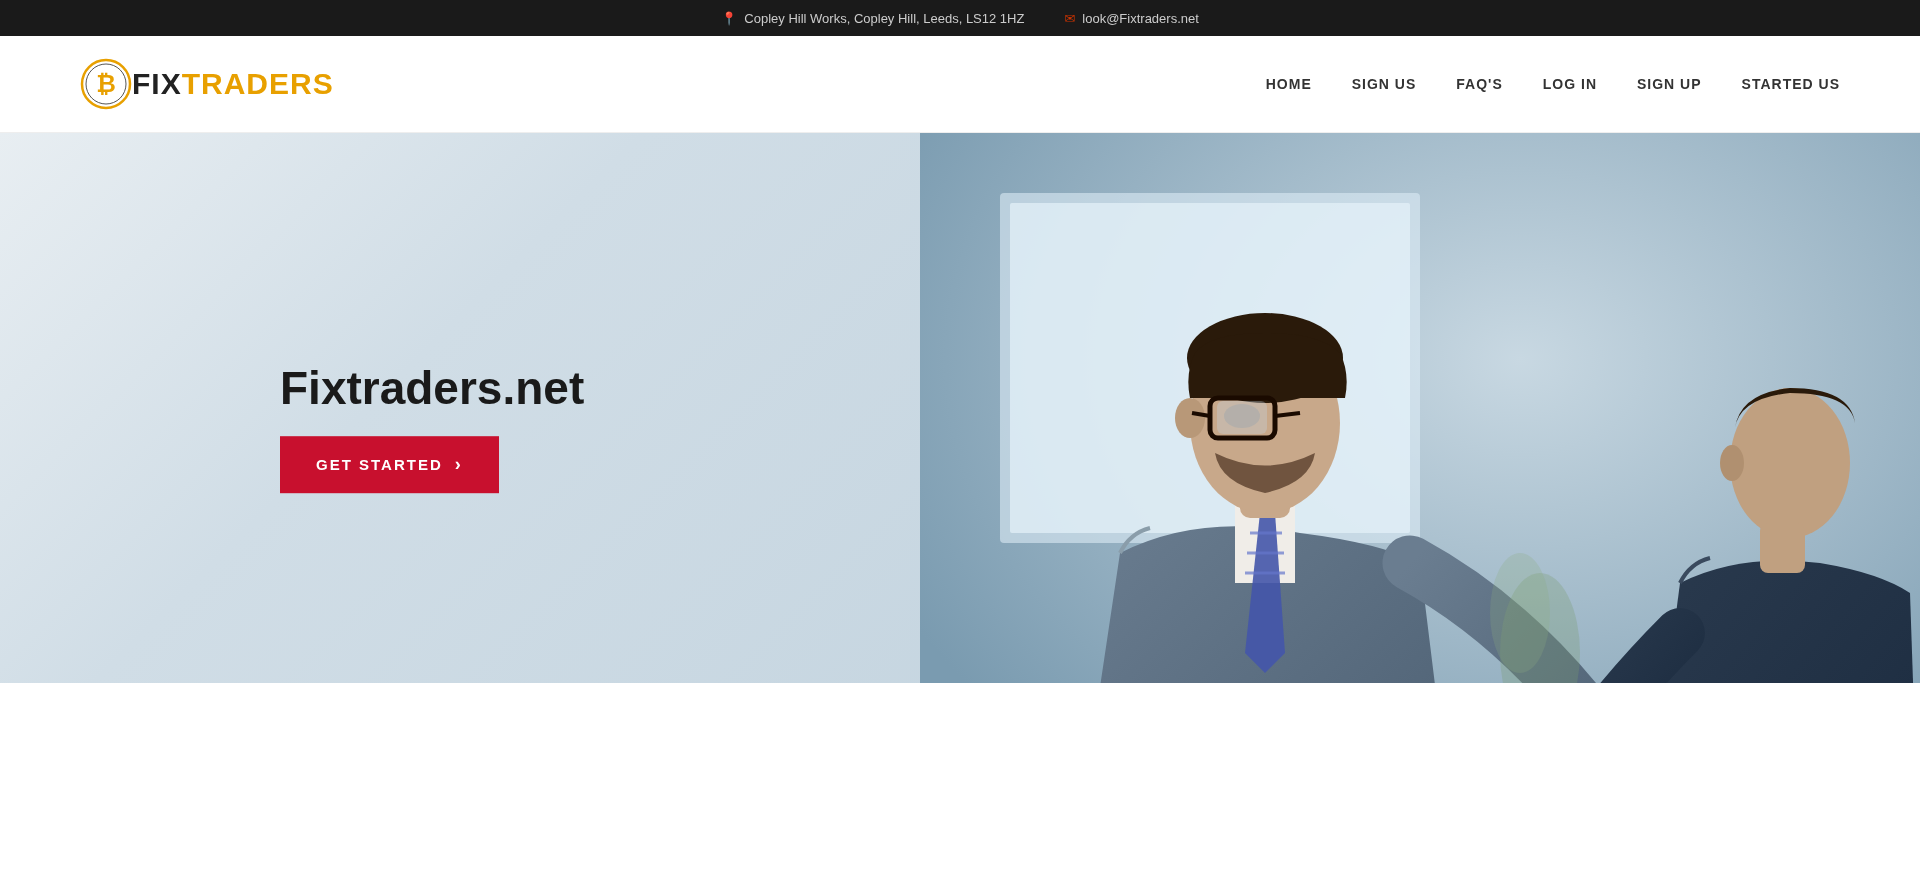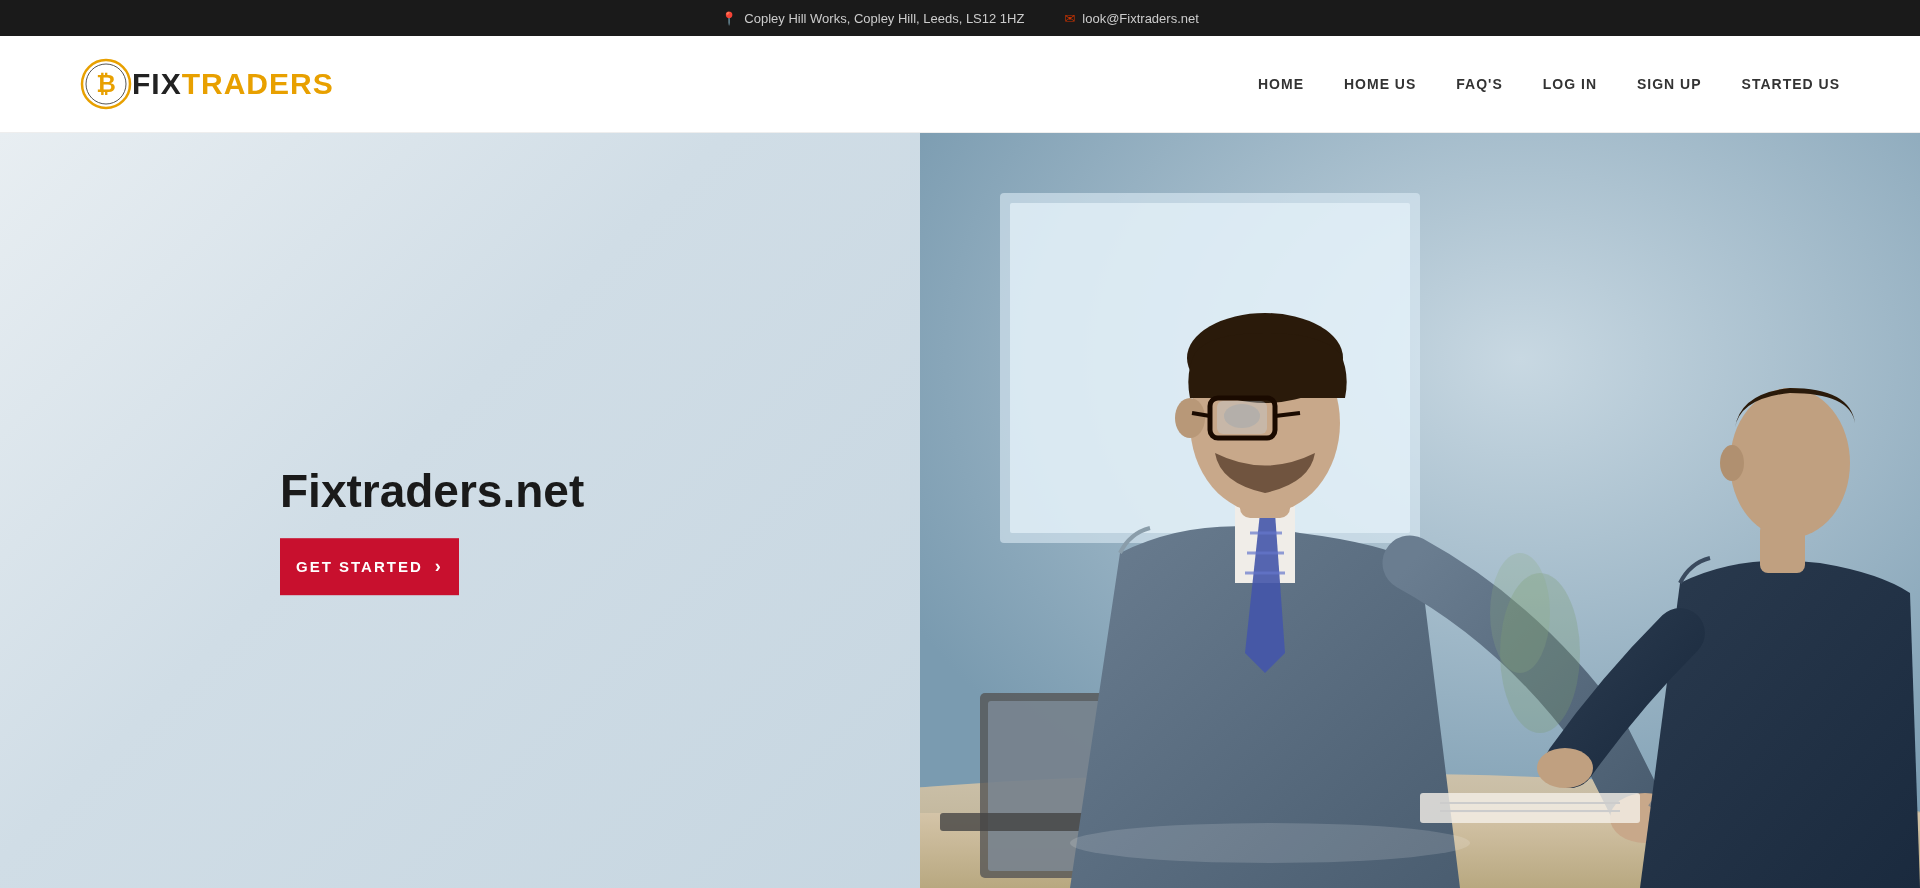--- a/index.html
+++ b/index.html
@@ -66,21 +66,21 @@
       text-decoration: none;
       letter-spacing: 1px;
       cursor: pointer;
       padding: 5px 0;
     }
 
     
     .hero {
       position: relative;
       width: 1920px;
-      height: 755px;
+      height: 550px;
       overflow: hidden;
       background: #5eead4;
     }
 
     
     .hero-bg-left {
       position: absolute;
       top: 0; left: 0;
       width: 1060px;
       height: 100%;
@@ -122,21 +122,21 @@
     }
     .hero-btn {
       display: inline-flex;
       align-items: center;
       gap: 12px;
       background: #c8102e;
       color: #fff;
       font-size: 15px;
       font-weight: 700;
       letter-spacing: 2px;
-      padding: 18px 16px;
+      padding: 18px 36px;
       border: none;
       cursor: pointer;
       text-transform: uppercase;
     }
     .btn-arrow {
       font-size: 18px;
       font-weight: 700;
     }
   </style>
 </head>
@@ -160,21 +160,21 @@
       <circle cx="26" cy="26" r="20" fill="none" stroke="#555" stroke-width="1"></circle>
       <text x="26" y="34" text-anchor="middle" font-size="24" font-weight="bold" fill="#e8a000" font-family="Arial">₿</text>
     </svg>
     <span class="logo-text">
       <span class="logo-fix">FIX</span><span class="logo-traders">TRADERS</span>
     </span>
   </a>
 
   <nav class="nav">
     <a class="nav-item" href="#">HOME</a>
-    <a class="nav-item" href="#">HOME US</a>
+    <a class="nav-item" href="#">SIGN US</a>
     <a class="nav-item" href="#">FAQ'S</a>
     <a class="nav-item" href="#">LOG IN</a>
     <a class="nav-item" href="#">SIGN UP</a>
     <a class="nav-item" href="#">STARTED US</a>
   </nav>
 </header>
 
 <section class="hero">
 
   <div class="hero-bg-left"></div>

